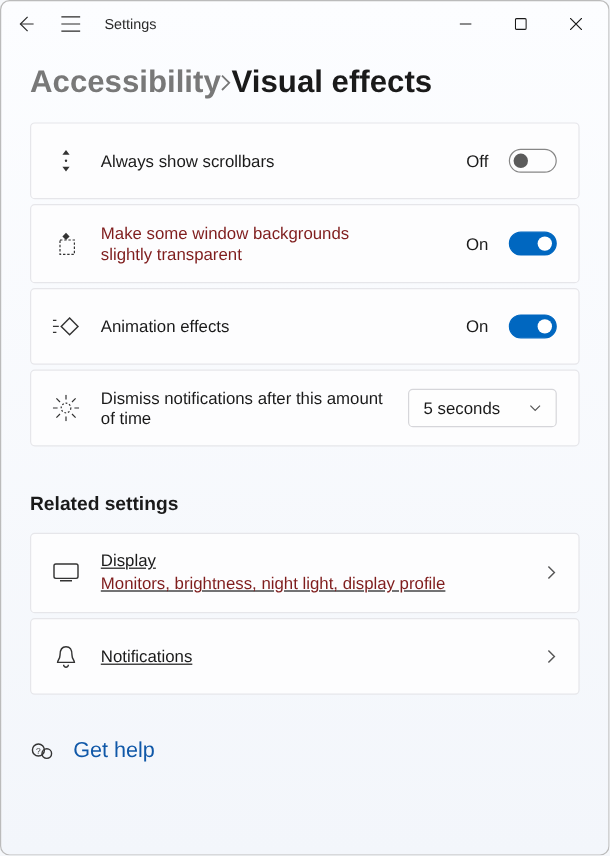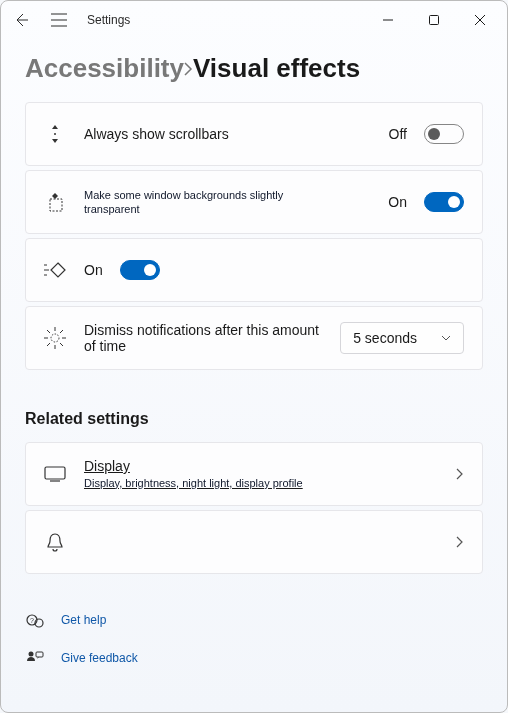--- a/index.html
+++ b/index.html
@@ -47,21 +47,21 @@
     margin-bottom: 4px;
     display: flex;
     align-items: center;
     gap: 18px;
     min-height: 64px;
   }
   .card.link { cursor: pointer; text-decoration: underline; }
   .card-icon { width: 22px; height: 22px; display:flex; align-items:center; justify-content:center; flex-shrink:0; }
   .card-text { flex: 1; display:flex; flex-direction:column; gap:2px; }
   .card-title { font-size: 14px; color: #1a1a1a; }
-  .card-desc { font-size: 11px; color: #0f172a; line-height: 1.3; max-width: 230px; }
+  .card-desc { font-size: 14px; color: #7f1d1d; line-height: 1.3; max-width: 230px; }
   .card-right { display:flex; align-items:center; gap:17px; }
   .state-label { font-size: 14px; color: #1a1a1a; }
   .toggle {
     width: 40px; height: 20px; border-radius: 10px; position: relative; cursor:pointer;
   }
   .toggle.off { background: #fdfdfe; border: 1px solid #868686; }
   .toggle.off::after {
     content:""; position:absolute; width:12px; height:12px; border-radius:50%;
     background:#5b5b5b; top:3px; left:3px;
   }
@@ -72,31 +72,31 @@
   }
   .dropdown {
     border: 1px solid #d6d6da;
     border-radius: 4px;
     background: #fefefe;
     padding: 7px 12px;
     display:flex; align-items:center; gap:24px;
     cursor:pointer;
     font-size: 14px;
     min-width: 124px;
-    justify-content: flex-end;
+    justify-content: flex-start;
   }
   .dd-chevron { color: #555; font-size: 10px; }
   .section-heading {
     font-size: 16px; font-weight: 600; color: #1a1a1a;
     padding: 36px 24px 14px 24px;
   }
   .chev-right { color: #555; font-size: 13px; }
   .help-area { padding: 32px 24px 0 24px; display:flex; flex-direction:column; gap:18px; }
   .help-link { display:flex; align-items:center; gap: 16px; cursor:pointer; }
-  .help-text { color: #1058a8; font-size: 12px; }
+  .help-text { color: #1058a8; font-size: 18px; }
   .help-ico { width: 20px; height: 20px; display:flex; align-items:center; justify-content:center; }
   svg { display:block; }
 </style>
 </head>
 <body>
 
 <div class="window">
   <div class="titlebar">
     <div class="tb-left">
       <div class="tb-back">
@@ -173,20 +173,23 @@
       </div>
     </div>
 
     <div class="card">
       <div class="card-icon">
         <svg width="22" height="16" viewBox="0 0 22 16">
             <path d="M0 3 H3 M0 8 H5 M0 13 H3" stroke="#333" stroke-width="1"></path>
             <path d="M14 1 L21 8 L14 15 L7 8 Z" stroke="#333" stroke-width="1.2" fill="none"></path>
           </svg>
       </div>
+      <div class="card-text">
+        <div class="card-title">Animation effects</div>
+      </div>
       <div class="card-right">
         <span class="state-label">On</span>
         <div class="toggle on"></div>
       </div>
     </div>
 
     <div class="card">
       <div class="card-icon">
         <svg width="22" height="22" viewBox="0 0 22 22">
             <circle cx="11" cy="11" r="4" stroke="#333" stroke-width="1" fill="none" stroke-dasharray="1.5 1.5"></circle>
@@ -214,62 +217,52 @@
   <div class="content">
     <div class="card link">
       <div class="card-icon">
         <svg width="22" height="16" viewBox="0 0 22 16">
             <rect x="1" y="1" width="20" height="12" rx="1.5" stroke="#333" stroke-width="1.2" fill="none"></rect>
             <path d="M6 15 H16" stroke="#333" stroke-width="1.2"></path>
           </svg>
       </div>
       <div class="card-text">
         <div class="card-title">Display</div>
-        <div class="card-desc" style="max-width:none">Display, brightness, night light, display profile</div>
+        <div class="card-desc" style="max-width:none">Monitors, brightness, night light, display profile</div>
       </div>
       <div class="chev-right">
         <svg width="8" height="12" viewBox="0 0 8 12">
             <path d="M1 1 L6 6 L1 11" stroke="#555" stroke-width="1.2" fill="none"></path>
           </svg>
       </div>
     </div>
 
     <div class="card link">
       <div class="card-icon">
         <svg width="18" height="20" viewBox="0 0 18 20">
             <path d="M9 2 C5 2 4 5 4 9 C4 12 2 13 2 15 H16 C16 13 14 12 14 9 C14 5 13 2 9 2 Z" stroke="#333" stroke-width="1.2" fill="none"></path>
             <path d="M7 17 C7 18 8 19 9 19 C10 19 11 18 11 17" stroke="#333" stroke-width="1.2" fill="none"></path>
           </svg>
       </div>
       <div class="card-text">
+        <div class="card-title">Notifications</div>
       </div>
       <div class="chev-right">
         <svg width="8" height="12" viewBox="0 0 8 12">
             <path d="M1 1 L6 6 L1 11" stroke="#555" stroke-width="1.2" fill="none"></path>
           </svg>
       </div>
     </div>
   </div>
 
   <div class="help-area">
     <div class="help-link">
       <div class="help-ico">
         <svg width="18" height="18" viewBox="0 0 18 18">
             <circle cx="6" cy="9" r="5" stroke="#333" stroke-width="1.2" fill="none"></circle>
             <circle cx="13" cy="12" r="4" stroke="#333" stroke-width="1.2" fill="none"></circle>
             <text x="6" y="12" font-size="7" text-anchor="middle" fill="#333">?</text>
           </svg>
       </div>
       <span class="help-text">Get help</span>
     </div>
-    <div class="help-link">
-      <div class="help-ico">
-        <svg width="18" height="16" viewBox="0 0 18 16">
-            <circle cx="5" cy="4" r="2.5" fill="#333"></circle>
-            <path d="M1 11 C1 8 3 7 5 7 C7 7 9 8 9 11 Z" fill="#333"></path>
-            <rect x="10" y="2" width="7" height="5" rx="1" stroke="#333" stroke-width="1" fill="none"></rect>
-            <path d="M12 7 L11 9 L13 7" fill="#333"></path>
-          </svg>
-      </div>
-      <span class="help-text">Give feedback</span>
-    </div>
   </div>
 </div>
 
 </body></html>

